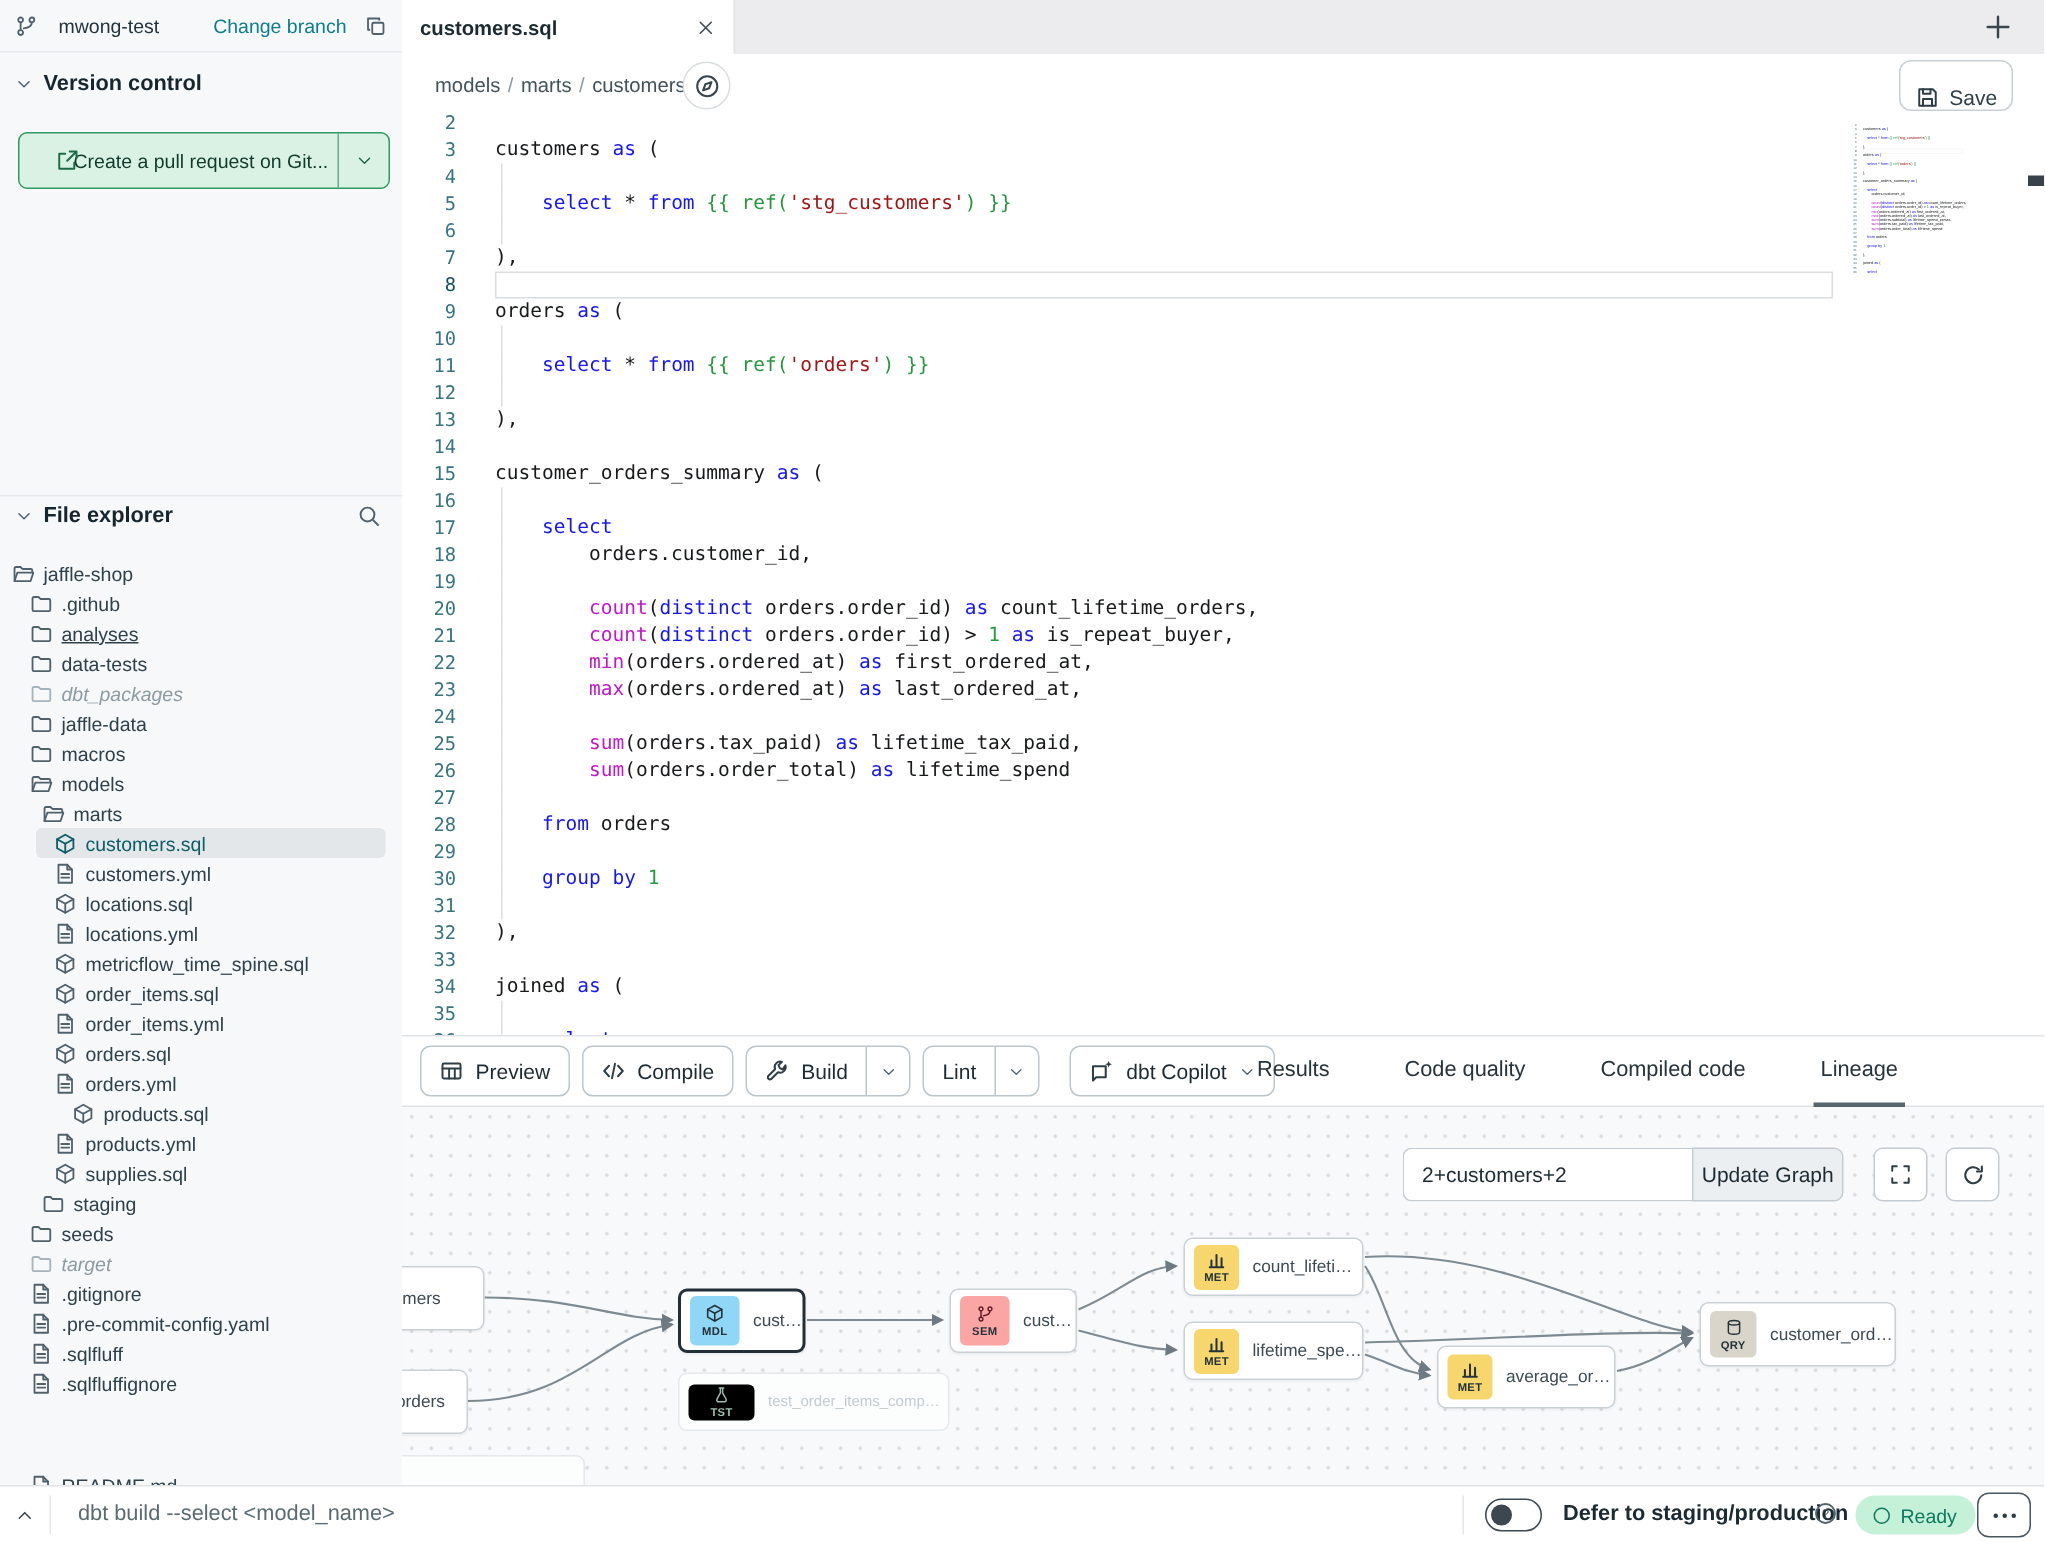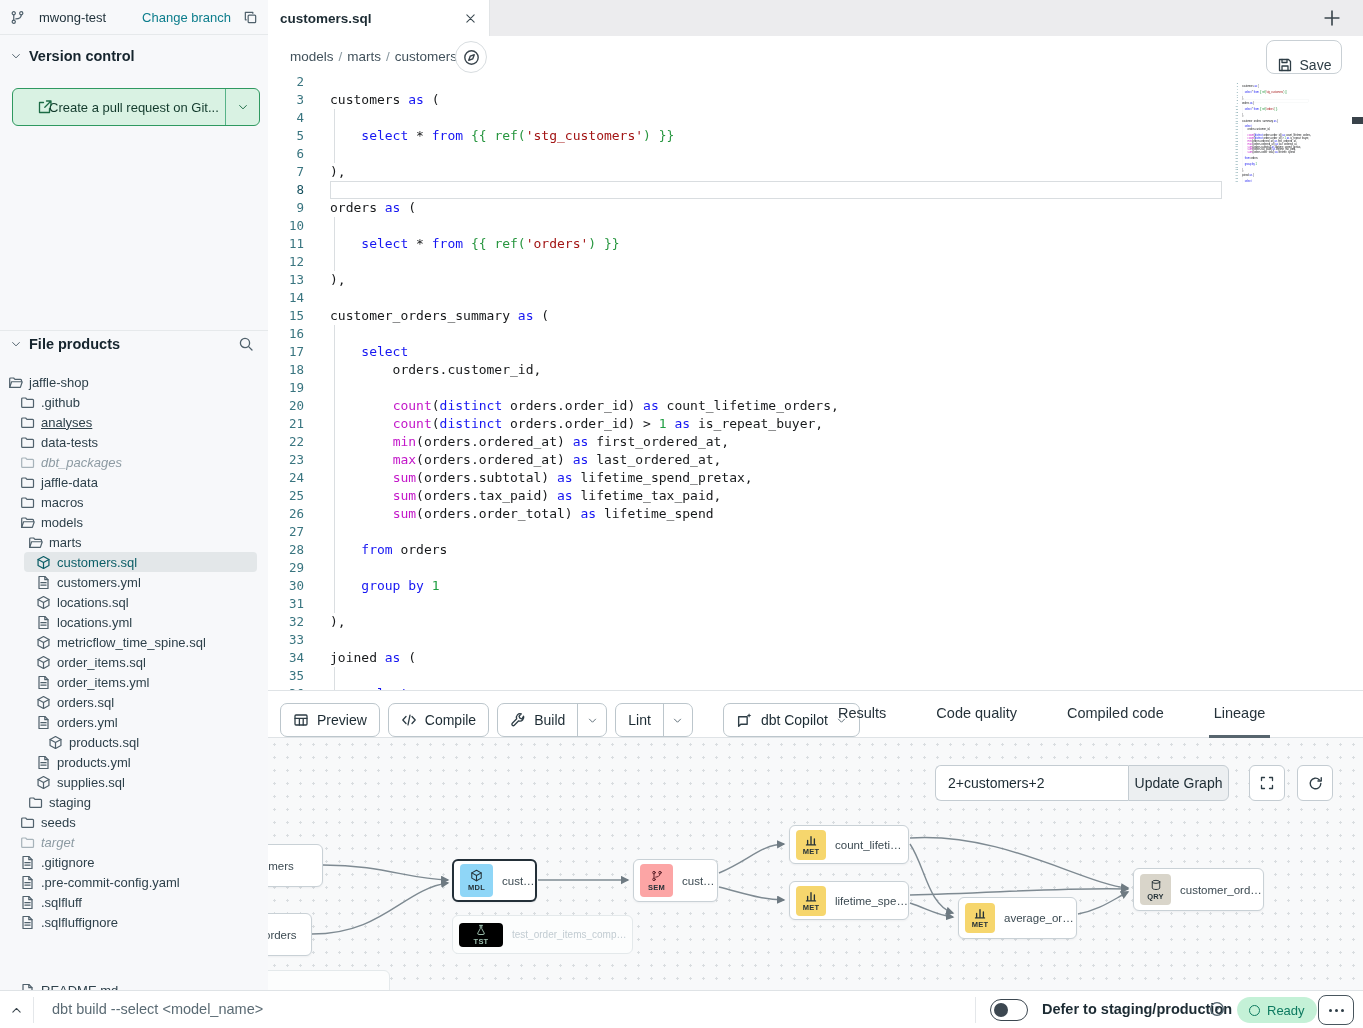--- a/index.html
+++ b/index.html
@@ -55,21 +55,21 @@
   .cl.act::after{content:"";position:absolute;left:62px;right:141px;top:0;bottom:0;border:1px solid #d9dde0;box-sizing:border-box;}
   .guide{position:absolute;left:66px;top:0;bottom:0;width:0;border-left:1px solid #dadee1;}
   .cl .lc{padding-left:0;}
   .tok{}
   .tp{color:#17191b}.tk{color:#1616f2}.tf{color:#c317c9}.ts{color:#a31515}.tn{color:#1f9e42}.tj{color:#27963f}
   #minimap{position:absolute;left:964px;top:6px;width:84px;height:200px;overflow:hidden;}
   #mm-inner{transform:scale(0.16);transform-origin:0 0;width:620px;}
   #mm-handle{position:absolute;left:1084px;top:41px;width:11px;height:7px;background:#39424a;}
 
   
-  #toolbar{position:absolute;left:0;top:690px;width:1095px;height:48px;background:#fff;border-top:1px solid #dfe3e6;border-bottom:1px solid #dfe3e6;box-sizing:border-box;display:flex;align-items:flex-end;}
+  #toolbar{position:absolute;left:0;top:690px;width:1095px;height:48px;background:#fff;border-top:1px solid #dfe3e6;border-bottom:1px solid #dfe3e6;box-sizing:border-box;display:flex;align-items:center;}
   .tbtn{height:32px;border:1px solid #bcc6cc;border-radius:7px;background:#fff;display:flex;align-items:center;cursor:pointer;color:#1c2b33;font-size:14px;}
   .tbtn .seg{display:flex;align-items:center;gap:8px;padding:0 12px;height:100%;}
   .tbtn .caret-seg{border-left:1px solid #bcc6cc;width:28px;height:100%;display:flex;align-items:center;justify-content:center;}
   #btn-preview{margin-left:12px;}
   .tbtn+.tbtn{margin-left:8px;}
   #panel-tabs{position:absolute;left:565px;top:0;height:47px;display:flex;gap:40px;}
   .ptab{display:flex;align-items:center;padding:0 5px;font-size:14.5px;color:#26333b;cursor:pointer;height:100%;box-sizing:border-box;border-bottom:3px solid transparent;}
   .ptab.active{border-bottom-color:#57656e;}
 
   
@@ -160,21 +160,21 @@
       </span>
     </div>
 
     <div id="fe-divider"></div>
     <div id="fe-header">
       <span>
           <svg width="12" height="12" viewBox="0 0 16 16" class="ic">
             <path d="M3.5 6l4.5 4.5L12.5 6"></path>
           </svg>
         </span>
-      <span id="fe-title">File products</span>
+      <span id="fe-title">File explorer</span>
       <span id="fe-search">
           <svg width="16" height="16" viewBox="0 0 16 16" class="ic">
             <circle cx="7" cy="7" r="4.6"></circle>
             <path d="M10.6 10.6 14 14"></path>
           </svg>
         </span>
     </div>
     <div id="tree">
         <div class="trow" style="padding-left: 8px;">
           <span class="ticon">
@@ -502,21 +502,21 @@
           <div class="cl"><span class="ln">14</span><span class="lc"></span></div>
           <div class="cl"><span class="ln">15</span><span class="lc"><span class="tok tp">customer_orders_summary </span><span class="tok tk">as</span><span class="tok tp"> (</span></span></div>
           <div class="cl"><span class="ln">16</span><span class="guide"></span><span class="lc"></span></div>
           <div class="cl"><span class="ln">17</span><span class="guide"></span><span class="lc"><span class="tok tp">    </span><span class="tok tk">select</span></span></div>
           <div class="cl"><span class="ln">18</span><span class="guide"></span><span class="lc"><span class="tok tp">        orders.customer_id,</span></span></div>
           <div class="cl"><span class="ln">19</span><span class="guide"></span><span class="lc"></span></div>
           <div class="cl"><span class="ln">20</span><span class="guide"></span><span class="lc"><span class="tok tp">        </span><span class="tok tf">count</span><span class="tok tp">(</span><span class="tok tk">distinct</span><span class="tok tp"> orders.order_id) </span><span class="tok tk">as</span><span class="tok tp"> count_lifetime_orders,</span></span></div>
           <div class="cl"><span class="ln">21</span><span class="guide"></span><span class="lc"><span class="tok tp">        </span><span class="tok tf">count</span><span class="tok tp">(</span><span class="tok tk">distinct</span><span class="tok tp"> orders.order_id) &gt; </span><span class="tok tn">1</span><span class="tok tp"> </span><span class="tok tk">as</span><span class="tok tp"> is_repeat_buyer,</span></span></div>
           <div class="cl"><span class="ln">22</span><span class="guide"></span><span class="lc"><span class="tok tp">        </span><span class="tok tf">min</span><span class="tok tp">(orders.ordered_at) </span><span class="tok tk">as</span><span class="tok tp"> first_ordered_at,</span></span></div>
           <div class="cl"><span class="ln">23</span><span class="guide"></span><span class="lc"><span class="tok tp">        </span><span class="tok tf">max</span><span class="tok tp">(orders.ordered_at) </span><span class="tok tk">as</span><span class="tok tp"> last_ordered_at,</span></span></div>
-          <div class="cl"><span class="ln">24</span><span class="guide"></span><span class="lc"><span class="tok tp">        </span><span class="tok tf">sum</span><span class="tok tp">(orders.subtotal) </span><span class="tok tk">as</span><span class="tok tp"> lifetime_spend_pretax,</span></span></div>
+          <div class="cl"><span class="ln">24</span><span class="guide"></span></div>
           <div class="cl"><span class="ln">25</span><span class="guide"></span><span class="lc"><span class="tok tp">        </span><span class="tok tf">sum</span><span class="tok tp">(orders.tax_paid) </span><span class="tok tk">as</span><span class="tok tp"> lifetime_tax_paid,</span></span></div>
           <div class="cl"><span class="ln">26</span><span class="guide"></span><span class="lc"><span class="tok tp">        </span><span class="tok tf">sum</span><span class="tok tp">(orders.order_total) </span><span class="tok tk">as</span><span class="tok tp"> lifetime_spend</span></span></div>
           <div class="cl"><span class="ln">27</span><span class="guide"></span><span class="lc"></span></div>
           <div class="cl"><span class="ln">28</span><span class="guide"></span><span class="lc"><span class="tok tp">    </span><span class="tok tk">from</span><span class="tok tp"> orders</span></span></div>
           <div class="cl"><span class="ln">29</span><span class="guide"></span><span class="lc"></span></div>
           <div class="cl"><span class="ln">30</span><span class="guide"></span><span class="lc"><span class="tok tp">    </span><span class="tok tk">group</span><span class="tok tp"> </span><span class="tok tk">by</span><span class="tok tp"> </span><span class="tok tn">1</span></span></div>
           <div class="cl"><span class="ln">31</span><span class="guide"></span><span class="lc"></span></div>
           <div class="cl"><span class="ln">32</span><span class="lc"><span class="tok tp">),</span></span></div>
           <div class="cl"><span class="ln">33</span><span class="lc"></span></div>
           <div class="cl"><span class="ln">34</span><span class="lc"><span class="tok tp">joined </span><span class="tok tk">as</span><span class="tok tp"> (</span></span></div>
@@ -605,21 +605,21 @@
       <div class="tbtn">
         <span class="seg">
             <span>Lint</span>
           </span>
         <span class="caret-seg">
             <svg width="11" height="11" viewBox="0 0 16 16" class="ic">
               <path d="M3.5 6l4.5 4.5L12.5 6"></path>
             </svg>
           </span>
       </div>
-      <div class="tbtn" style="margin-left:30px">
+      <div class="tbtn" style="margin-left:20px">
         <span class="seg">
           <span>
               <svg width="17" height="17" viewBox="0 0 16 16" class="ic" style="stroke:#2e3d46">
                 <path d="M2.5 4.5h8v7h-6l-2 2z"></path>
                 <path d="M12.3 1.2l.6 1.5 1.5.6-1.5.6-.6 1.5-.6-1.5-1.5-.6 1.5-.6z" fill="#2e3d46" stroke="none"></path>
               </svg>
             </span>
           <span>dbt Copilot</span>
           <span>
               <svg width="11" height="11" viewBox="0 0 16 16" class="ic">

